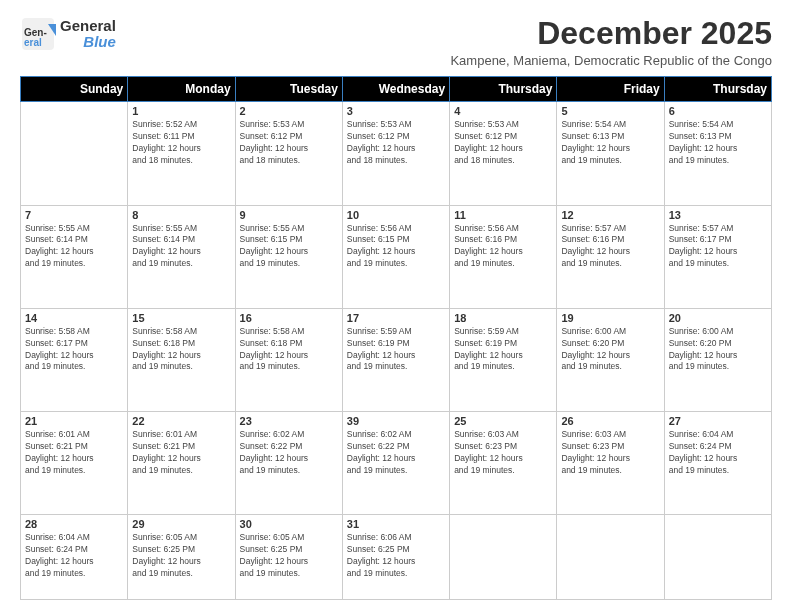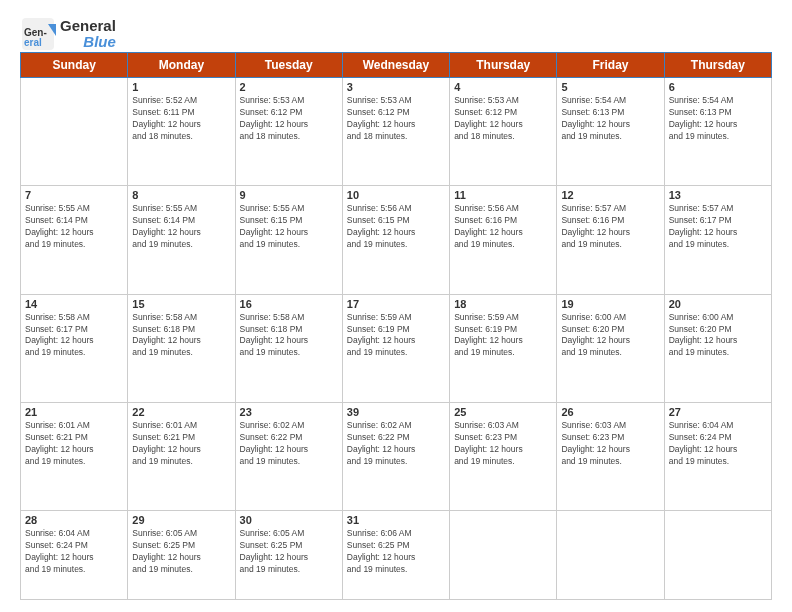--- a/index.html
+++ b/index.html
@@ -14,21 +14,21 @@
       width: 792px;
       height: 612px;
       padding: 16px 20px 12px 20px;
       display: flex;
       flex-direction: column;
     }
     .header {
       display: flex;
       align-items: flex-start;
       justify-content: space-between;
-      margin-bottom: 0;
+      margin-bottom: 8px;
     }
     .title-block {
       text-align: right;
     }
     .month-title {
       font-size: 32px;
       font-weight: bold;
       color: #333;
       line-height: 1.1;
     }
@@ -37,26 +37,26 @@
       color: #555;
       margin-top: 2px;
     }
     .calendar {
       width: 100%;
       border-collapse: collapse;
       flex: 1;
       table-layout: fixed;
     }
     .calendar th {
-      background: #c2410c;
+      background: #000000;
       color: #fff;
       font-size: 12px;
       font-weight: bold;
       padding: 5px 4px;
-      text-align: center;
+      text-align: right;
       border: 1px solid #3a7fc1;
     }
     .calendar td {
       border: 1px solid #ccc;
       vertical-align: top;
       padding: 3px 4px;
       font-size: 9px;
       color: #333;
       width: calc(100% / 7);
       height: 88px;
@@ -98,20 +98,22 @@
         <text x="4" y="20" font-size="10" font-weight="bold" fill="#333" font-family="Arial">Gen-</text>
         <text x="4" y="30" font-size="10" font-weight="bold" fill="#4a90d9" font-family="Arial">eral</text>
         <polygon points="28,8 36,8 36,20" fill="#4a90d9"></polygon>
       </svg>
       <div class="logo-text" style="margin-left:4px;">
         <span style="font-size:15px;font-weight:bold;color:#333;line-height:1.1;">General</span>
         <span style="font-size:15px;font-weight:bold;color:#4a90d9;line-height:1.1;font-style:italic;">Blue</span>
       </div>
     </div>
     <div class="title-block">
+      <div class="month-title">December 2025</div>
+      <div class="subtitle">Kampene, Maniema, Democratic Republic of the Congo</div>
     </div>
   </div>
 
   <table class="calendar">
     <thead>
       <tr>
       <th>Sunday</th>
           <th>Monday</th>
           <th>Tuesday</th>
           <th>Wednesday</th>

